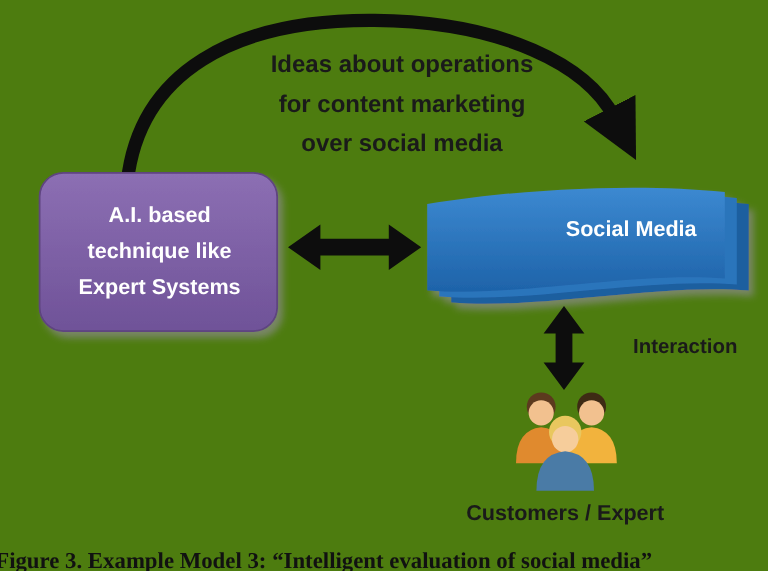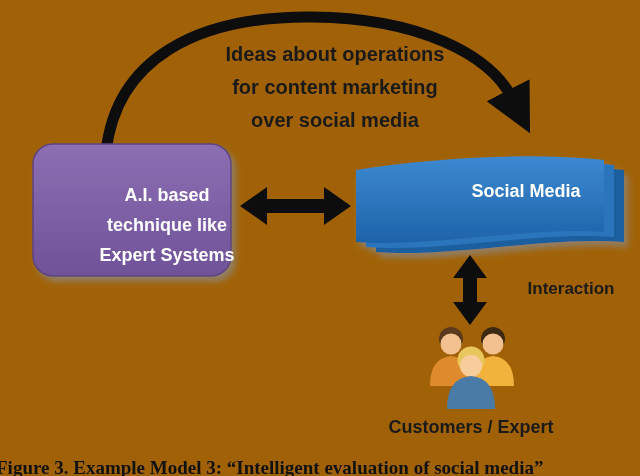--- a/index.html
+++ b/index.html
@@ -1,27 +1,27 @@
 <!DOCTYPE html>
 <html><head>
 <meta charset="utf-8">
 <style>
   * { margin:0; padding:0; box-sizing:border-box; }
   html,body { background:#ffffff; font-family:"Liberation Sans", sans-serif; }
   .figure {
     position:relative; width:640px; height:476px;
-    background:#a16207; overflow:hidden;
+    background:#4d7c0f; overflow:hidden;
   }
   .figure svg { position:absolute; left:0; top:0; }
   .label {
     position:absolute; font-weight:bold; color:#1a1a1a;
     white-space:pre-line; text-align:center;
   }
   .top-label      { left:168px; top:38px;  width:334px; font-size:20px; line-height:33px; }
-  .ai-label       { left:33px;  top:180px; width:200px; font-size:18px; line-height:30px; color:#ffffff;margin-left:34px; }
+  .ai-label       { left:33px;  top:164px; width:200px; font-size:18px; line-height:30px; color:#ffffff; }
   .social-label   { left:356px; top:181px; width:248px; font-size:18px; color:#ffffff;margin-left:46px; }
   .feedback-label { left:236px; top:234px; width:132px; font-size:18px; line-height:28px; }
   .interaction-label { left:506px; top:279px; width:130px; font-size:17px; text-align:center; }
   .customers-label   { left:368px; top:417px; width:206px; font-size:18px; }
   .caption {
     position:absolute; left:-4px; top:457px; width:660px;
     font-family:"Liberation Serif", serif; font-weight:bold;
     font-size:19px; color:#111; white-space:nowrap;
   }
 </style>

